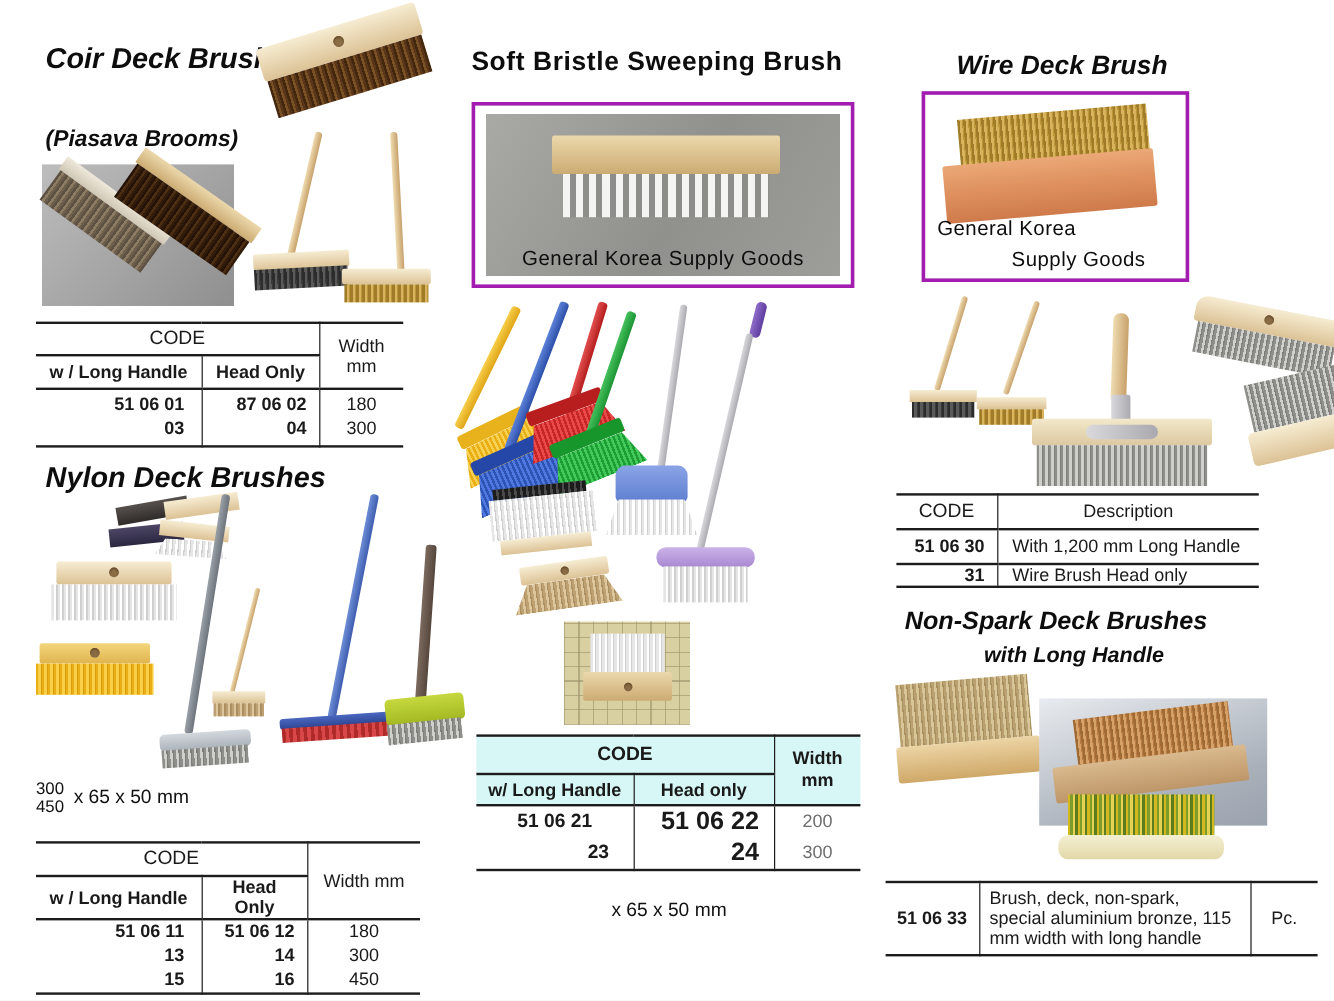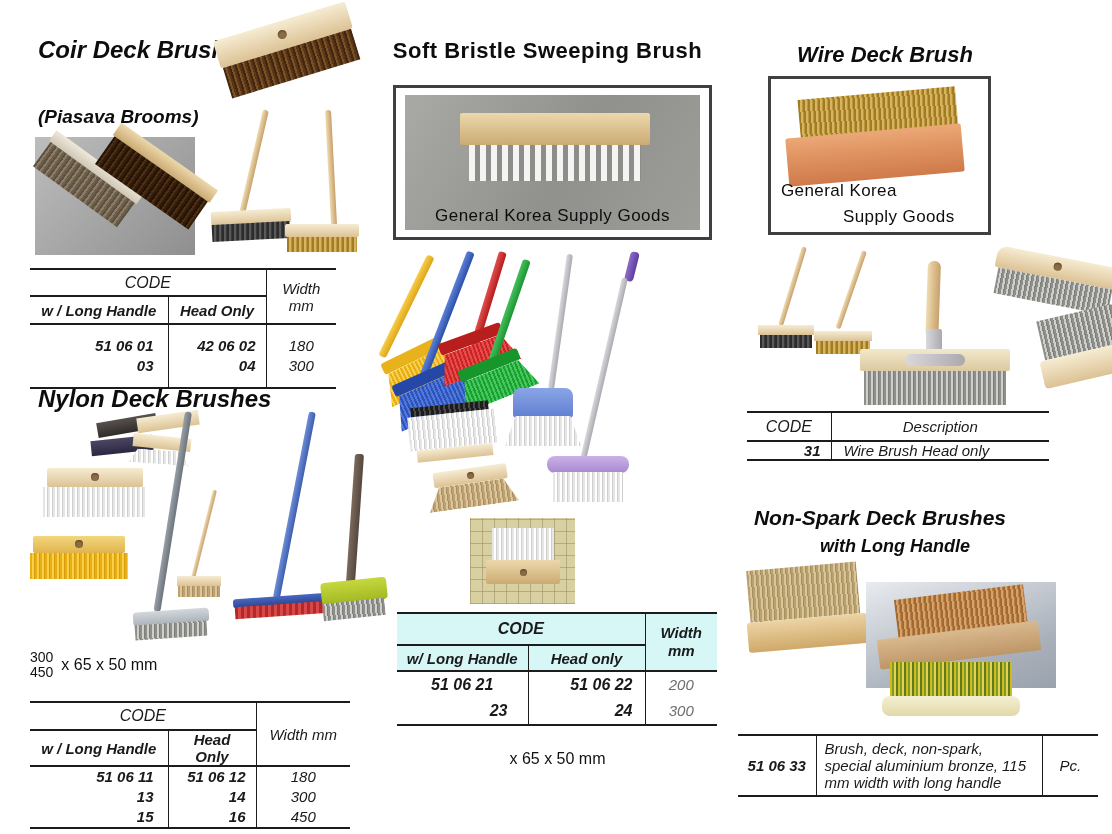--- a/index.html
+++ b/index.html
@@ -11,21 +11,21 @@
   }
   .abs { position:absolute; }
 
   
   .title-bi { font-weight:bold; font-style:italic; color:#0d0d0d; }
   .title-soft { font-weight:600; letter-spacing:.5px; color:#0d0d0d; }
 
   
   table.ptable { position:absolute; border-collapse:collapse; table-layout:fixed;
     border-top:2px solid #1c1c1c; border-bottom:2px solid #1c1c1c; font-size:15px; color:#1a1a1a; }
-  table.ptable td { padding:0 8px; vertical-align:middle;font-style:italic; }
+  table.ptable td { padding:0 8px; vertical-align:middle; }
   .c { text-align:center; } .r { text-align:right; } .l { text-align:left; }
   .bold { font-weight:bold; }
   .hb { border-bottom:2px solid #1c1c1c; }
   .vl { border-left:1px solid #1c1c1c; }
   .line { display:block; line-height:20px; }
   .gray { color:#6e6e6e; }
   .cyan-bg { background:#d7f6f6; }
 
   
   .wood-light { background:linear-gradient(180deg,#f6ecd2,#dcc295); }
@@ -38,21 +38,21 @@
   .br-white { background:repeating-linear-gradient(90deg,#e6e6e6 0 2px,#ffffff 2px 4px,#cfcfcf 4px 5px); }
   .br-tan   { background:repeating-linear-gradient(90deg,#bda173 0 2px,#ddc69c 2px 4px,#ab8f61 4px 5px); }
   .br-khaki { background:repeating-linear-gradient(90deg,#b9a070 0 2px,#d8c598 2px 4px,#a88f5e 4px 5px); }
   .br-mix   { background:repeating-linear-gradient(90deg,#d2ba1e 0 2px,#7e9c2a 2px 4px,#e4d252 4px 6px,#5d7c20 6px 8px); }
   .flare { clip-path:polygon(14% 0,86% 0,100% 100%,0 100%); }
   .handle { border-radius:3px; transform-origin:top center; }
   .h-wood { background:linear-gradient(90deg,#eedbb0,#c9a briefly); }
   .h-wood { background:linear-gradient(90deg,#eedbb0,#c9a briefly); } 
   .h-wood { background:linear-gradient(90deg,#efdcb2,#c7a06a); }
   .h-silver { background:linear-gradient(90deg,#d9d9dd,#a9a9af); }
-  .photo-navybox { border:3px solid #404040; background:#ffffff; }
+  .photo-navybox { border:3px solid #a21caf; background:#ffffff; }
   .hole { width:9px;height:9px;border-radius:50%;background:#8a6d45;box-shadow:inset 0 1px 2px #5d4326; }
 </style>
 </head>
 <body>
 
 <div id="canvas">
 
   <div class="abs title-bi" style="left:38px;top:36px;font-size:24px;">Coir Deck Brushes</div>
   <div class="abs title-bi" style="left:38px;top:78px;font-size:19px;margin-top:28px;">(Piasava Brooms)</div>
 
@@ -96,27 +96,27 @@
       <td colspan="2" class="c hb" style="font-size:16px;">CODE</td>
       <td rowspan="2" class="c vl hb">
         <span class="line" style="line-height:17px;">Width</span>
         <span class="line" style="line-height:17px;">mm</span>
       </td>
     </tr>
     <tr style="height:28px">
       <td class="c bold hb">w / Long Handle</td>
       <td class="c bold hb vl">Head Only</td>
     </tr>
-    <tr style="height:64px">
+    <tr style="height:48px">
       <td class="r bold" style="padding-right:14px;">
         <span class="line">51 06 01</span>
             <span class="line">03</span>
       </td>
       <td class="r bold vl" style="padding-right:10px;">
-        <span class="line">42 06 02</span>
+        <span class="line">87 06 02</span>
             <span class="line">04</span>
       </td>
       <td class="c vl">
         <span class="line">180</span>
             <span class="line">300</span>
       </td>
     </tr>
   </tbody>
     </table>
 
@@ -279,21 +279,21 @@
     </tr>
     <tr style="height:26px">
       <td class="c bold hb cyan-bg">w/ Long Handle</td>
       <td class="c bold hb vl cyan-bg">Head only</td>
     </tr>
     <tr style="height:54px">
       <td class="bold" style="font-size:16px;">
         <span class="line" style="text-align:center;line-height:26px;">51 06 21</span>
         <span class="line r" style="padding-right:12px;line-height:26px;">23</span>
       </td>
-      <td class="bold vl" style="font-size:16px;">
+      <td class="bold vl" style="font-size:21px;">
         <span class="line r" style="padding-right:4px;line-height:26px;">51 06 22</span>
         <span class="line r" style="padding-right:4px;line-height:26px;">24</span>
       </td>
       <td class="c vl gray">
         <span class="line" style="line-height:26px;">200</span>
         <span class="line" style="line-height:26px;">300</span>
       </td>
     </tr>
   </tbody>
     </table>
@@ -340,20 +340,24 @@
   <table class="ptable" style="left:747px;top:411px;width:302px;">
     <colgroup>
         <col style="width:84px">
         <col style="width:218px">
       </colgroup>
     <tbody>
         <tr style="height:29px">
       <td class="c hb" style="font-size:16px;">CODE</td>
       <td class="c hb vl">Description</td>
     </tr>
+    <tr style="height:29px">
+      <td class="r bold hb" style="padding-right:10px;">51 06 30</td>
+      <td class="l hb vl" style="padding-left:12px;">With 1,200 mm Long Handle</td>
+    </tr>
     <tr style="height:16px">
       <td class="r bold" style="padding-right:10px;">31</td>
       <td class="l vl" style="padding-left:12px;">Wire Brush Head only</td>
     </tr>
   </tbody>
     </table>
 
   <div class="abs title-bi" style="left:740px;top:506px;width:280px;text-align:center;font-size:21px;">Non-Spark Deck Brushes</div>
   <div class="abs title-bi" style="left:820px;top:536px;width:200px;text-align:left;font-size:18px;">with Long Handle</div>
 

